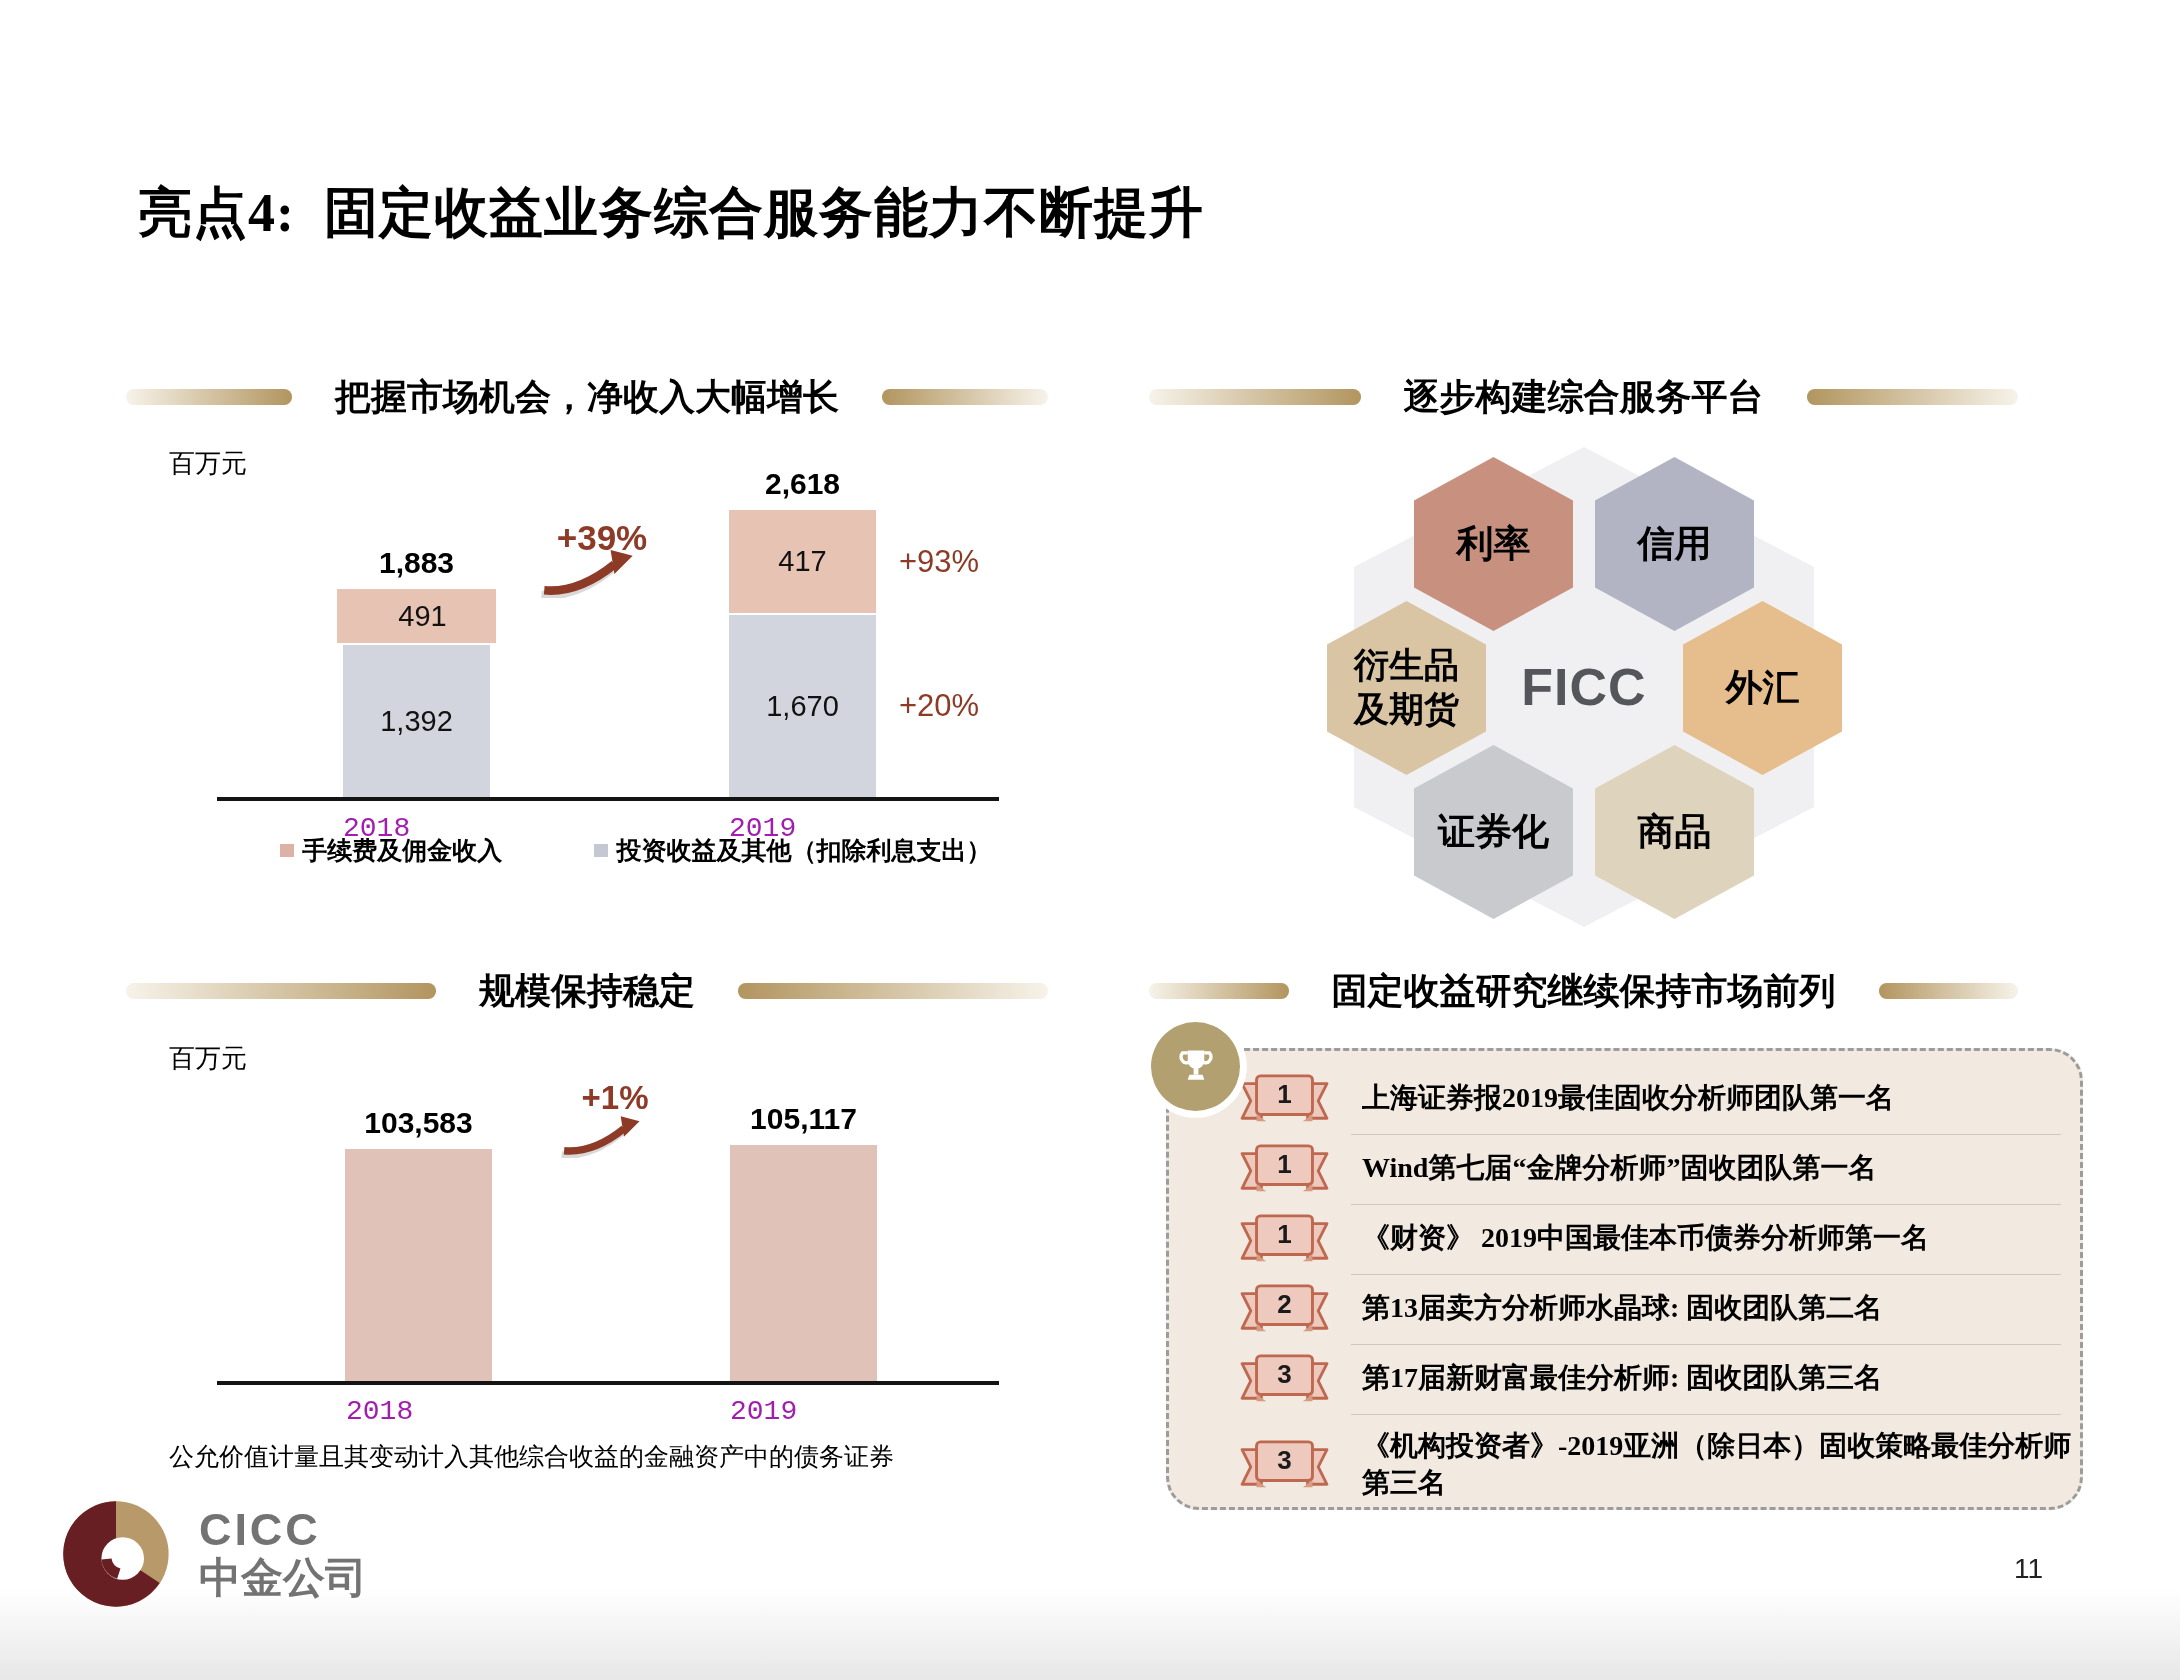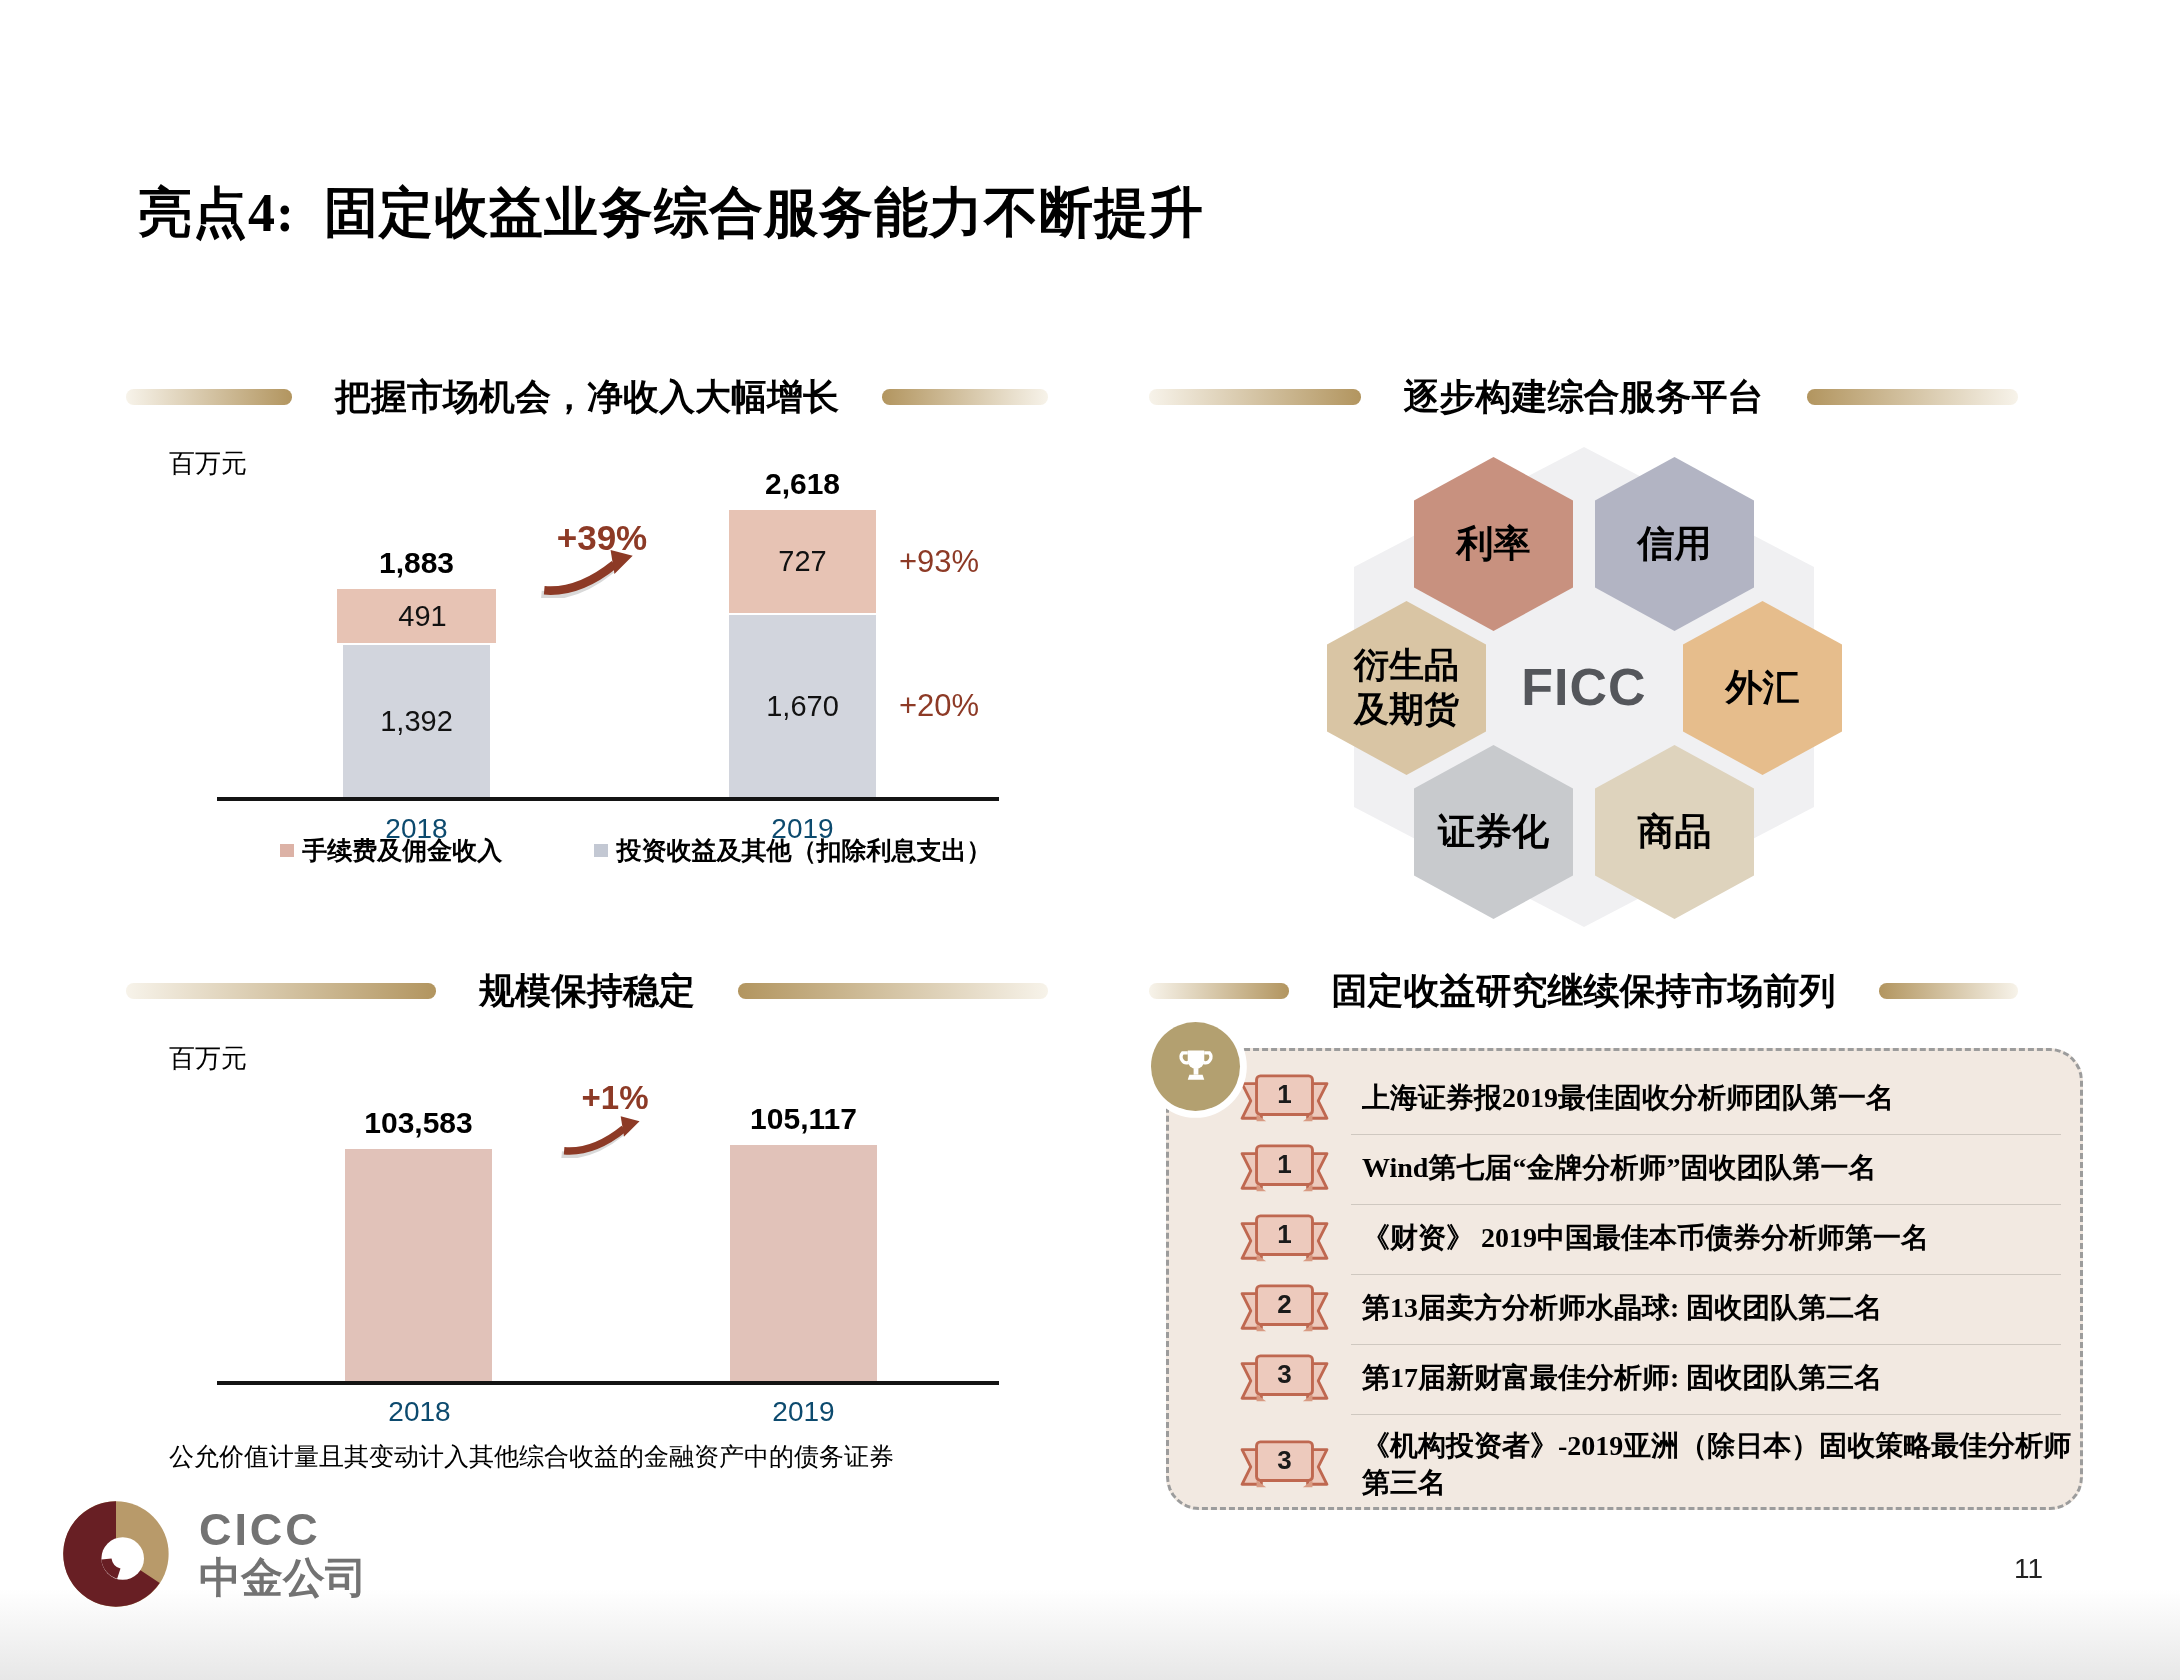--- a/index.html
+++ b/index.html
@@ -28,22 +28,22 @@
   .axis{position:absolute;left:0;right:0;bottom:0;height:3.9px;background:#141414;}
   .bar-col{position:absolute;bottom:3.9px;width:147px;display:flex;flex-direction:column;align-items:center;text-align:right;}
   .bar-total{font-family:"Liberation Sans","DejaVu Sans",sans-serif;font-size:30px;font-weight:bold;margin-bottom:8.7px;}
   .seg{position:relative;width:147px;display:flex;align-items:center;justify-content:center;}
   .seg-pink{background:#e7c3b4;}
   .seg-gray{background:#d2d5dd;border-top:2.9px solid #fff;}
   .seg-pink2{background:#e1c2b9;}
   .seg-val{font-family:"Liberation Sans","DejaVu Sans",sans-serif;font-size:29px;color:#111;}
   .side-label{position:absolute;left:100%;margin-left:23px;top:50%;transform:translateY(-50%);
     font-family:"Liberation Sans","DejaVu Sans",sans-serif;font-size:31px;color:#8d3a26;white-space:nowrap;}
-  .x-label{position:absolute;width:147px;text-align:center;
-    font-family:Liberation Sans, sans-serif;font-size:28px;color:#0c4a6e;}
+  .x-label{position:absolute;width:147px;
+    font-family:Liberation Mono, monospace;font-size:28px;color:#a21caf;}
   .growth-label{position:absolute;width:126px;text-align:center;font-family:"Liberation Sans","DejaVu Sans",sans-serif;
     font-weight:bold;color:#8d3a26;}
   .arrow-svg{position:absolute;}
 
   .legend{position:absolute;display:flex;gap:92px;align-items:center;}
   .lg-item{display:flex;align-items:center;}
   .lg-sq{width:13.5px;height:13.5px;margin-right:8.7px;flex:none;}
   .lg-sq.pink{background:#dcb2a6;}
   .lg-sq.gray{background:#c3c8d3;}
   .lg-txt{font-size:25px;font-weight:600;}
@@ -110,21 +110,21 @@
       <div class="seg seg-pink" style="height: 54px; padding-left: 12px;">
         <span class="seg-val">491</span>
       </div>
       <div class="seg seg-gray" style="height: 152px;">
         <span class="seg-val">1,392</span>
       </div>
     </div>
     <div class="bar-col" style="left:512px;">
       <div class="bar-total">2,618</div>
       <div class="seg seg-pink" style="height: 103px;">
-        <span class="seg-val">727</span>
+        <span class="seg-val">417</span>
         <span class="side-label">+93%</span>
       </div>
       <div class="seg seg-gray" style="height: 182px;">
         <span class="seg-val">1,670</span>
         <span class="side-label">+20%</span>
       </div>
     </div>
     <div class="axis"></div>
   </div>
 

